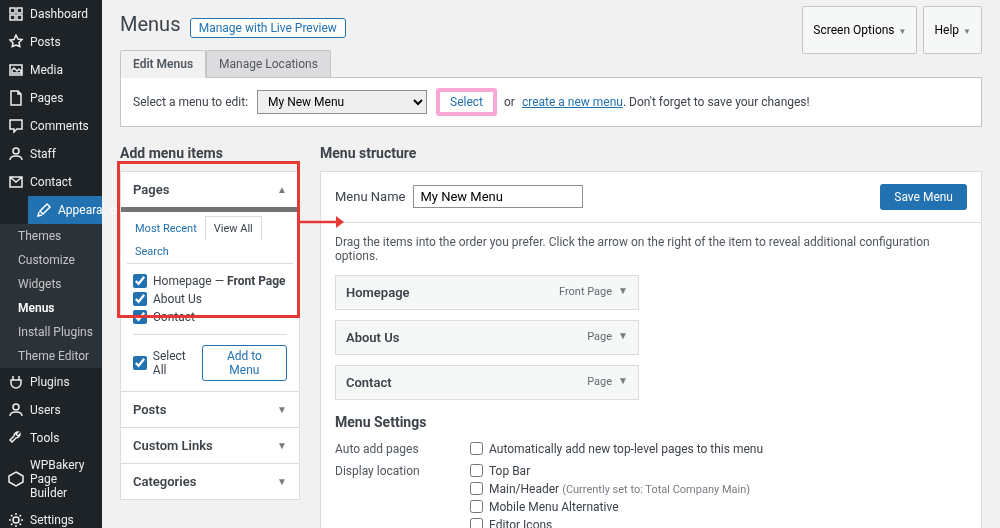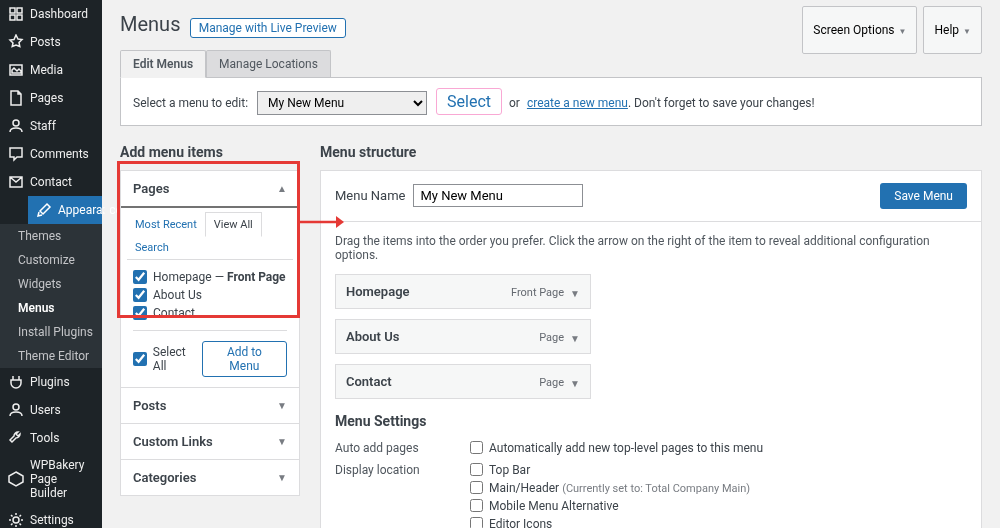--- a/index.html
+++ b/index.html
@@ -17,45 +17,45 @@
 .top-btns { position:absolute; top:6px; right:18px; display:flex; gap:6px; }
 .scrbtn { background:#f6f7f7; border:1px solid #c3c4c7; padding:16px 10px; font-size:12px; cursor:pointer; border-radius:2px; }
 .scrbtn::after { content:"▼"; font-size:8px; margin-left:4px; color:#787c82; }
 h1 { font-size:20px; font-weight:400; display:inline-block; margin-right:6px;}
 .lp-btn { border:1px solid #2271b1; color:#2271b1; background:#fff; padding:2px 8px; font-size:12px; border-radius:3px; cursor:pointer; vertical-align:middle; }
 .tabs { margin-top:12px; border-bottom:1px solid #c3c4c7; }
 .tab { display:inline-block; padding:6px 12px; background:#dcdcde; border:1px solid #c3c4c7; border-bottom:none; font-size:12px; color:#50575e; margin-bottom:-1px; cursor:pointer; border-radius:2px 2px 0 0;}
 .tab.act { background:#f1f1f1; border-bottom:1px solid #f1f1f1; font-weight:600; }
 .selbox { background:#fff; border:1px solid #c3c4c7; padding:10px 12px; margin-top:-1px; font-size:12px; }
 .selbox select { border:1px solid #8c8f94; padding:2px 6px; font-size:12px; min-width:170px; height:24px;}
-.selbox .btn { border:1px solid #f9a8d4; color:#2271b1; background:#fff; padding:3px 10px; border-radius:3px; cursor:pointer; font-size:16px;}
+.selbox .btn { border:4px solid #f9a8d4; color:#2271b1; background:#fff; padding:3px 10px; border-radius:3px; cursor:pointer; font-size:12px;}
 .selbox a { color:#2271b1; text-decoration:underline; }
 .cols { display:flex; margin-top:18px; gap:20px; }
 .left { width:180px; }
 .right { flex:1; }
 h2 { font-size:14px; font-weight:700; margin-bottom:10px; }
 .accordion { border:1px solid #dcdcde; background:#fff; margin-bottom:-1px; }
 .acc-head { padding:10px 12px; font-size:13px; font-weight:600; display:flex; justify-content:space-between; align-items:center; cursor:pointer; }
 .acc-head .arr { font-size:10px; color:#787c82; }
-.acc-body { padding:10px 12px; border-top:2px solid #737373; }
+.acc-body { padding:10px 12px; border-top:5px solid #737373; }
 .inner-tabs { border-bottom:1px solid #dcdcde; margin:-6px -6px 8px; font-size:11px; }
 .itab { display:inline-block; padding:5px 8px; color:#2271b1; cursor:pointer; }
 .itab.act { border:1px solid #dcdcde; border-bottom:1px solid #fff; margin-bottom:-1px; color:#3c434a; }
 .chk-row { display:flex; align-items:center; gap:6px; padding:2px 0; font-size:12px; }
 .chk-row input { accent-color:#2271b1; width:14px; height:14px;}
 .acc-foot { display:flex; justify-content:space-between; align-items:center; padding-top:10px; margin-top:8px; border-top:1px solid #dcdcde;}
 .acc-foot .btn { border:1px solid #2271b1; color:#2271b1; background:#fff; padding:3px 8px; border-radius:3px; font-size:12px; cursor:pointer;}
 .red-box { position:absolute; border:3px solid #e53935; pointer-events:none; }
 .menu-panel { border:1px solid #dcdcde; background:#fff; }
 .mp-head { display:flex; align-items:center; padding:12px 14px; border-bottom:1px solid #dcdcde; }
 .mp-head input[type=text]{ border:1px solid #8c8f94; padding:3px 6px; font-size:13px; width:170px;}
 .save { background:#2271b1; color:#fff; border:none; padding:6px 14px; border-radius:3px; font-size:12px; cursor:pointer; }
 .mp-body { padding:12px 14px; font-size:12px;}
 .drag-txt { color:#50575e; margin-bottom:12px;}
-.menu-item { border:1px solid #dcdcde; background:#f6f7f7; width:256px; margin-bottom:10px; display:flex; align-items:flex-end; padding:9px 10px; font-size:13px; font-weight:600; }
+.menu-item { border:1px solid #dcdcde; background:#f6f7f7; width:304px; margin-bottom:10px; display:flex; align-items:flex-start; padding:9px 10px; font-size:13px; font-weight:600; }
 .menu-item .typ { margin-left:auto; font-weight:400; font-size:11px; color:#646970; margin-right:6px;}
 .menu-item .arr { color:#787c82; font-size:10px;}
 .mset-row { display:flex; font-size:12px; padding:4px 0;}
 .mset-row .lbl { width:135px; color:#50575e;}
 .mset-row .opts { display:flex; flex-direction:column; gap:4px;}
 .mset-row .opts label { display:flex; align-items:center; gap:6px;}
 .mset-row .opts input { width:13px; height:13px;}
 .arrow-svg { position:absolute; pointer-events:none; }
 </style>
 </head>
@@ -81,29 +81,29 @@
       <span>Media</span>
     </div>
     <div class="side-item">
       <svg viewBox="0 0 16 16">
         <path d="M3 1h7l3 3v11H3zM10 1v3h3" fill="none" stroke="currentColor" stroke-width="1.5"></path>
       </svg>
       <span>Pages</span>
     </div>
     <div class="side-item">
       <svg viewBox="0 0 16 16">
+        <path d="M2 2h12v9H9l-3 3v-3H2z" fill="none" stroke="currentColor" stroke-width="1.5"></path>
+      </svg>
+      <span>Comments</span>
+    </div>
+    <div class="side-item">
+      <svg viewBox="0 0 16 16">
         <path d="M8 2a3 3 0 110 6 3 3 0 010-6zM2 14c0-3 3-4 6-4s6 1 6 4" fill="none" stroke="currentColor" stroke-width="1.5"></path>
       </svg>
       <span>Staff</span>
-    </div>
-    <div class="side-item">
-      <svg viewBox="0 0 16 16">
-        <path d="M2 2h12v9H9l-3 3v-3H2z" fill="none" stroke="currentColor" stroke-width="1.5"></path>
-      </svg>
-      <span>Comments</span>
     </div>
     <div class="side-item">
       <svg viewBox="0 0 16 16">
         <path d="M2 3h12v10H2zM2 3l6 5 6-5" fill="none" stroke="currentColor" stroke-width="1.5"></path>
       </svg>
       <span>Contact</span>
     </div>
     <div class="side-item active">
       <svg viewBox="0 0 16 16">
         <path d="M11 2l3 3-7 7-3-3zM3 10l-1 4 4-1" fill="none" stroke="currentColor" stroke-width="1.5"></path>

